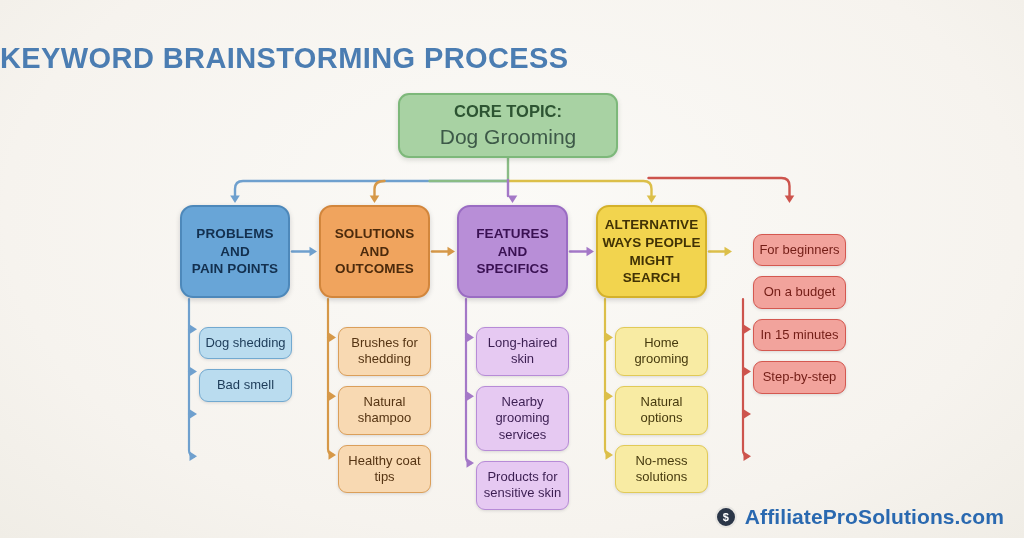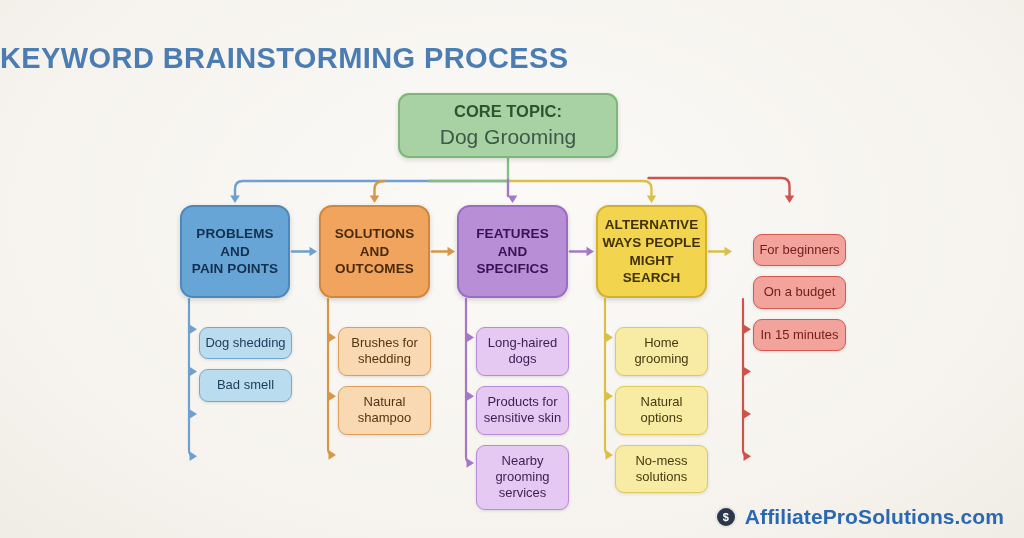--- a/index.html
+++ b/index.html
@@ -191,50 +191,52 @@
     </div>
   </div>
 
   <div class="column col-1" style="--fill: #f0a45e; --border: #d2863c; --text: #4b2a0c; --pfill: #f8d9b2; --pborder: #db9f5a; --ptext: #553413;">
     <div class="cat-box">SOLUTIONS
 AND
 OUTCOMES</div>
     <div class="pills">
       <div class="pill">Brushes for shedding</div>
       <div class="pill">Natural shampoo</div>
+      <div class="pill">Healthy coat tips</div>
     </div>
   </div>
 
   <div class="column col-2" style="--fill: #b88ed7; --border: #9a6cc3; --text: #3a1153; --pfill: #e6c9f2; --pborder: #b78bd7; --ptext: #3b1e51;">
     <div class="cat-box">FEATURES
 AND
 SPECIFICS</div>
     <div class="pills">
-      <div class="pill">Long-haired dogs</div>
+      <div class="pill">Long-haired skin</div>
+      <div class="pill">Nearby grooming services</div>
       <div class="pill">Products for sensitive skin</div>
-      <div class="pill">Nearby grooming services</div>
     </div>
   </div>
 
   <div class="column col-3" style="--fill: #f2d44e; --border: #d4b12b; --text: #413205; --pfill: #f8eba3; --pborder: #e1ca57; --ptext: #463a0e;">
     <div class="cat-box">ALTERNATIVE
 WAYS PEOPLE
 MIGHT SEARCH</div>
     <div class="pills">
       <div class="pill">Home grooming</div>
       <div class="pill">Natural options</div>
       <div class="pill">No-mess solutions</div>
     </div>
   </div>
 
   <div class="column col-4" style="--fill: #e87d74; --border: #c84f49; --text: #6e130d; --pfill: #f2a39c; --pborder: #d45850; --ptext: #731d16;">
     <div class="pills">
       <div class="pill">For beginners</div>
       <div class="pill">On a budget</div>
       <div class="pill">In 15 minutes</div>
+      <div class="pill">Step-by-step</div>
     </div>
   </div>
 
   <div class="footer">
     <span class="logo">$</span>
     <span class="brand">AffiliateProSolutions.com</span>
   </div>
 
 </div>
 

